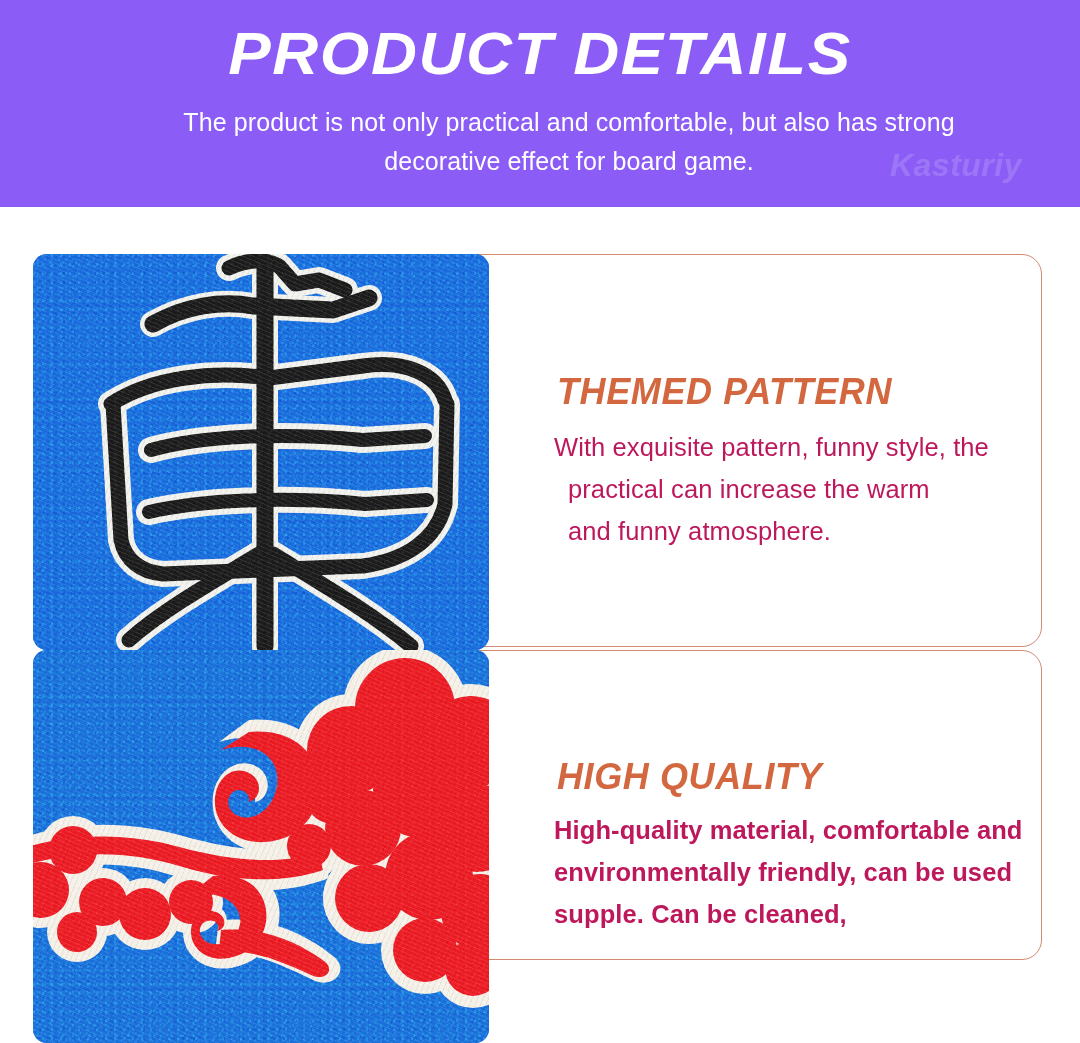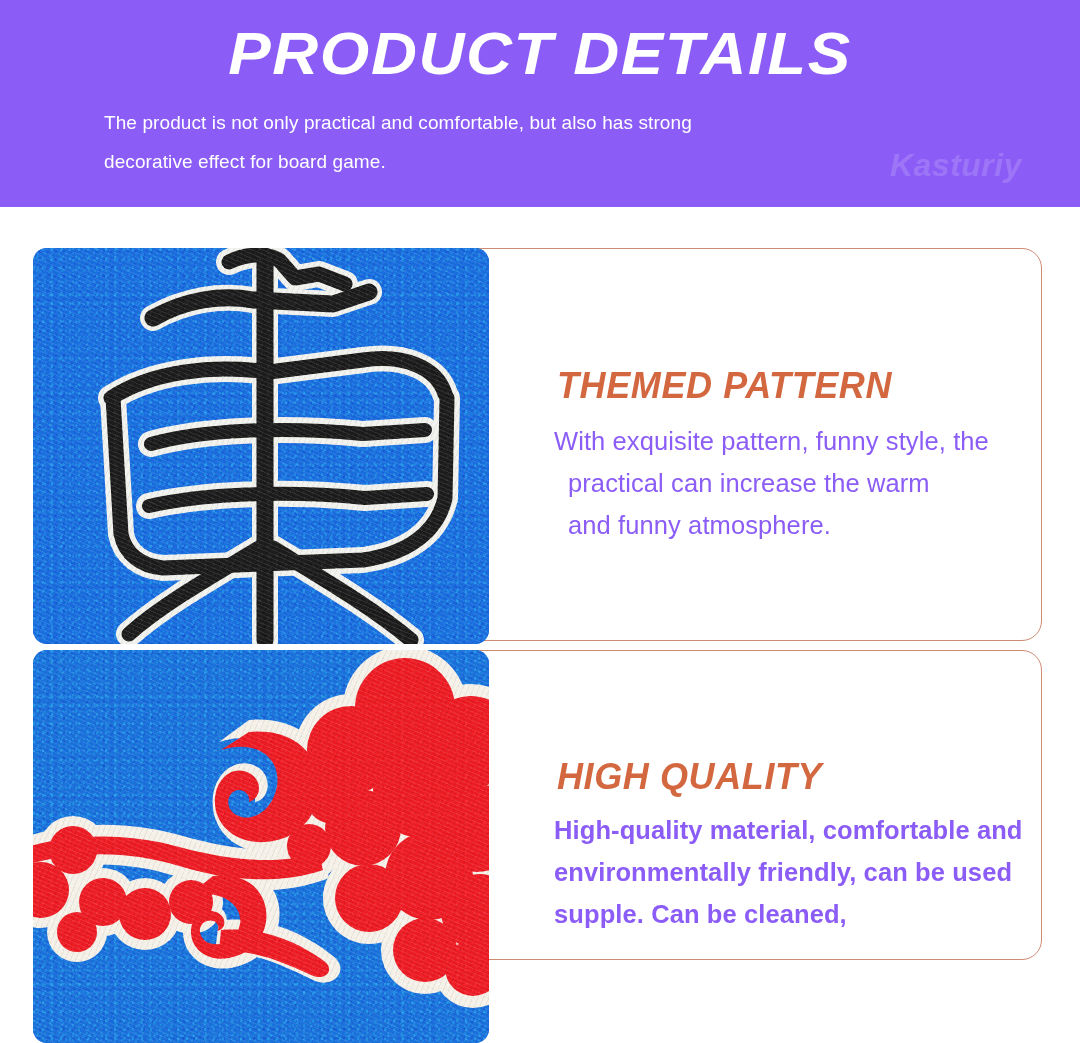--- a/index.html
+++ b/index.html
@@ -41,24 +41,25 @@
     transform: scaleX(1.06);
     transform-origin: center top;
     white-space: nowrap;
   }
   .header-subtitle {
     position: absolute;
     left: 104px;
     top: 103px;
     width: 930px;
     color: #ffffff;
-    font-size: 19px;
+    font-size: 25px;
     font-weight: 400;
     line-height: 39px;
     letter-spacing: 0.1px;
+    text-align: center;
   }
   .header-watermark {
     position: absolute;
     right: 58px;
     top: 147px;
     color: rgba(255, 255, 255, 0.16);
     font-size: 32px;
     font-style: italic;
     font-weight: 600;
     letter-spacing: 0.5px;
@@ -76,21 +77,21 @@
 
   .feature-card {
     position: absolute;
     left: 33px;
     width: 1009px;
     border: 1.4px solid #cf8a72;
     border-radius: 20px;
     background: #ffffff;
     box-sizing: border-box;
   }
-  .feature-card.card-1 { top: 41px; height: 393px; }
+  .feature-card.card-1 { top: 47px; height: 393px; }
   .feature-card.card-2 { top: 443px; height: 310px; }
 
   
   .card-photo {
     position: absolute;
     left: -1.4px;
     top: -1.4px;
     width: 456px;
     height: 396px;
     border-radius: 14px;
@@ -146,21 +147,21 @@
     letter-spacing: 0.6px;
     white-space: nowrap;
   }
   .card-1 .card-heading { top: 116px; }
   .card-2 .card-heading { top: 105px; }
 
   .card-body {
     position: absolute;
     left: 33px;
     width: 520px;
-    color: #8b5cf6;
+    color: #be185d;
     font-size: 25.5px;
     font-weight: 400;
     line-height: 42px;
     letter-spacing: 0.1px;
   }
   .card-1 .card-body { top: 171px; }
   .card-2 .card-body { top: 158px; font-weight: bold; }
   .card-body .ln { display: block; white-space: nowrap; }
   .card-body .ln.ind1 { padding-left: 14px; }
   .card-body .ln.ind2 { padding-left: 5px; }

